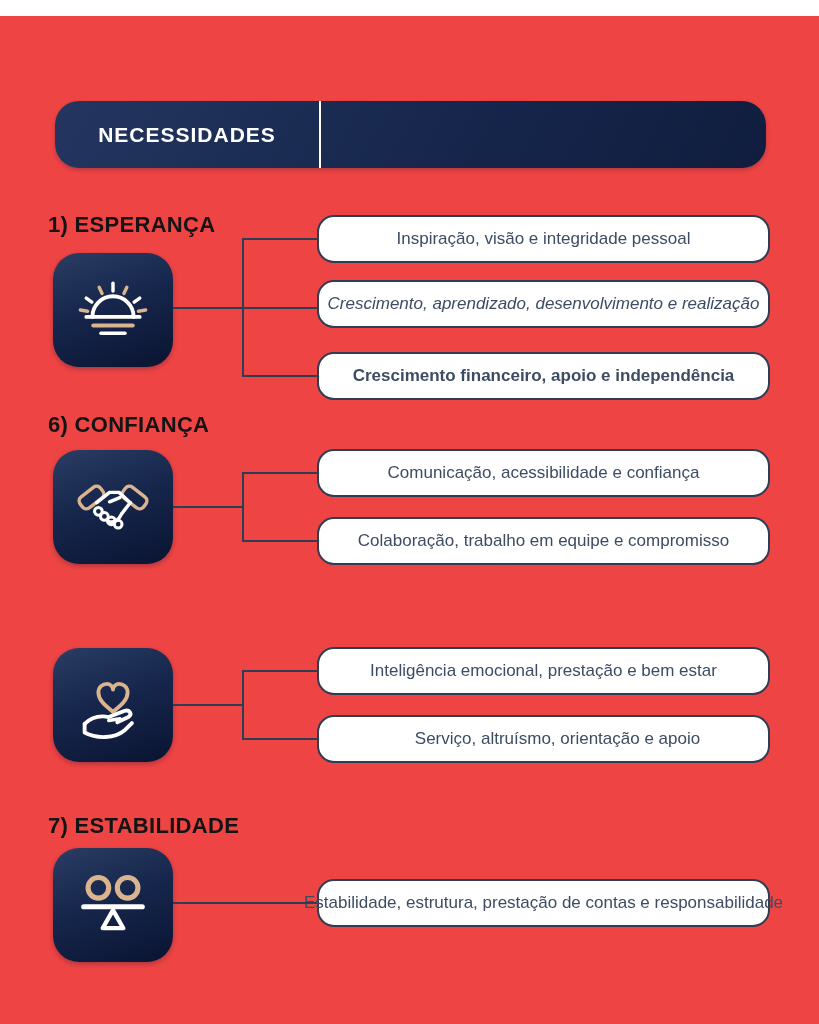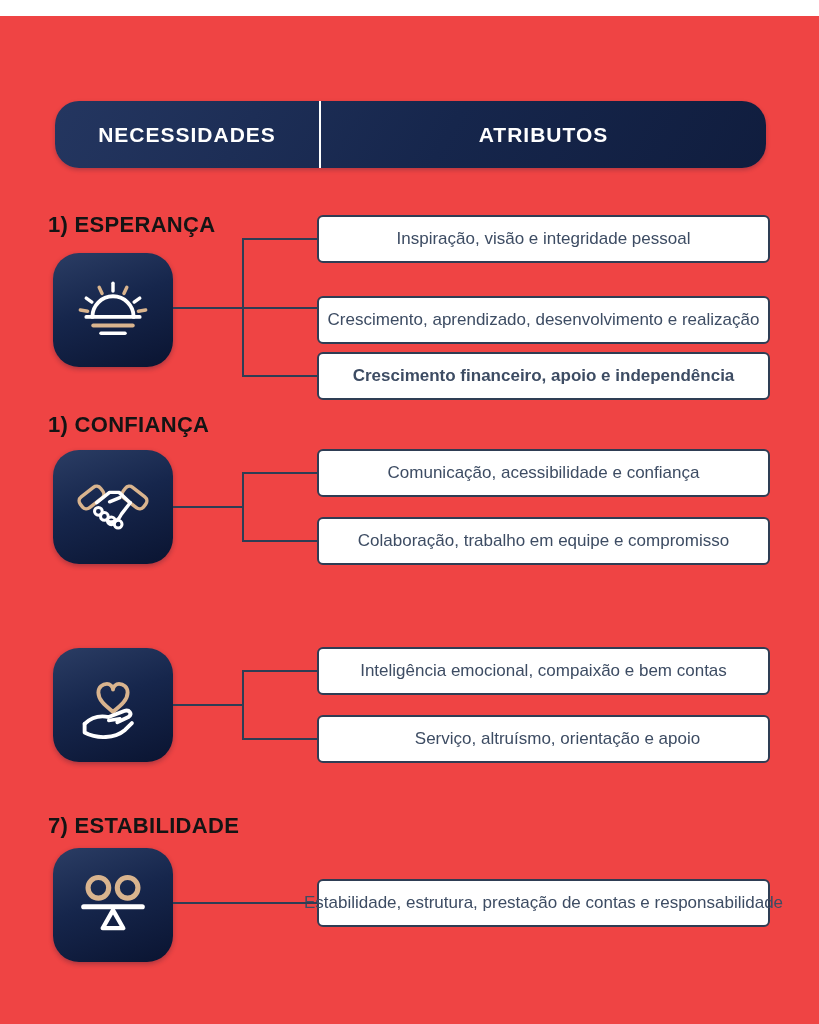--- a/index.html
+++ b/index.html
@@ -38,39 +38,38 @@
     border-radius:26px;
     background:linear-gradient(160deg,#2b3d64 0%,#16264c 45%,#0a1431 100%);
     display:flex;align-items:center;justify-content:center;
     box-shadow:0 2px 5px rgba(10,20,50,.3);
   }
   .tile svg{width:86px;height:86px;display:block;}
   
   .abox{
     position:absolute;left:317px;width:453px;height:48px;
     background:#ffffff;
-    border:2px solid #2e3d54;border-radius:6px;
+    border:2px solid #2e3d54;border-radius:17px;
     display:flex;align-items:center;justify-content:center;
     box-sizing:border-box;
     font-size:17px;color:#3d4c63;text-align:center;
     white-space:nowrap;
   }
   
   .hline{position:absolute;height:2px;background:#2e3d54;}
   .vline{position:absolute;width:2px;background:#2e3d54;}
 </style>
 </head>
 <body>
 
 <div id="canvas">
 
   <div class="hdr">
     <div class="hdr-cell left">NECESSIDADES</div>
     <div class="hdr-divider"></div>
-    <div class="hdr-cell right">ATRIBUTOS</div>
   </div>
 
 <div class="sec-head" style="top: 196px;">1) ESPERANÇA</div>
     <div class="tile" style="top: 237px;">
       <span>
         <svg viewBox="0 0 100 100" fill="none" stroke-linecap="round" stroke-linejoin="round">
           <path d="M26 58 A24 24 0 0 1 74 58" stroke="#ffffff" stroke-width="4.5"></path>
           <path d="M19 58 L81 58" stroke="#ffffff" stroke-width="4.5"></path>
           <path d="M27 68 L73 68" stroke="#d9b48e" stroke-width="4.5"></path>
           <path d="M36 77 L64 77" stroke="#ffffff" stroke-width="4"></path>
@@ -78,28 +77,28 @@
           <path d="M74.6 40.8 L81.1 36.2" stroke="#ffffff" stroke-width="4"></path>
           <path d="M25.4 40.8 L18.9 36.2" stroke="#ffffff" stroke-width="4"></path>
           <path d="M62.7 30.8 L66.1 23.6" stroke="#d9b48e" stroke-width="4"></path>
           <path d="M37.3 30.8 L33.9 23.6" stroke="#d9b48e" stroke-width="4"></path>
           <path d="M79.5 51.5 L88 50" stroke="#d9b48e" stroke-width="4"></path>
           <path d="M20.5 51.5 L12 50" stroke="#d9b48e" stroke-width="4"></path>
         </svg>
       </span>
     </div>
     <div class="abox" style="top: 199px;">Inspiração, visão e integridade pessoal</div>
-    <div class="abox" style="top: 280px;">Crescimento, aprendizado, desenvolvimento e realização</div>
+    <div class="abox" style="top: 264px; font-style: italic;">Crescimento, aprendizado, desenvolvimento e realização</div>
     <div class="abox" style="top: 336px; font-weight: bold;">Crescimento financeiro, apoio e independência</div>
     <div class="hline" style="left: 173px; top: 291px; width: 70px;"></div>
     <div class="vline" style="left: 242px; top: 222px; height: 139px;"></div>
     <div class="hline" style="left: 243px; top: 222px; width: 74px;"></div>
     <div class="hline" style="left: 243px; top: 291px; width: 74px;"></div>
     <div class="hline" style="left: 243px; top: 359px; width: 74px;"></div>
-    <div class="sec-head" style="top: 396px;">1) CONFIANÇA</div>
+    <div class="sec-head" style="top: 396px;">6) CONFIANÇA</div>
     <div class="tile" style="top: 434px;">
       <span>
         <svg viewBox="0 0 100 100" fill="none" stroke-linecap="round" stroke-linejoin="round">
           <rect x="10" y="31" width="30" height="16" rx="6" stroke="#d9b48e" stroke-width="4" transform="rotate(-38 25 39)"></rect>
           <rect x="60" y="31" width="30" height="16" rx="6" stroke="#d9b48e" stroke-width="4" transform="rotate(38 75 39)"></rect>
           <path d="M31 45 L46 33 L57 33 L70 45" stroke="#ffffff" stroke-width="4"></path>
           <path d="M70 45 L60 58 C57 65 51 69 45 67" stroke="#ffffff" stroke-width="4"></path>
           <path d="M46 44 L58 39" stroke="#ffffff" stroke-width="4"></path>
           <circle cx="33" cy="55" r="4.5" stroke="#ffffff" stroke-width="3.5"></circle>
           <circle cx="40" cy="61" r="4.5" stroke="#ffffff" stroke-width="3.5"></circle>
@@ -117,21 +116,21 @@
     <div class="tile" style="top: 632px;">
       <span>
         <svg viewBox="0 0 100 100" fill="none" stroke-linecap="round" stroke-linejoin="round">
           <path d="M50 58 C40 50 33 44 33 35.5 C33 29 38 25.5 43 25.5 C46.5 25.5 50 28.5 50 32 C50 28.5 53.5 25.5 57 25.5 C62 25.5 67 29 67 35.5 C67 44 60 50 50 58 Z" stroke="#d9b48e" stroke-width="4.5"></path>
           <path d="M17 72 C25 64 35 62 45 64 L63 57 C69 55 73 60 68 64 L55 70" stroke="#ffffff" stroke-width="4.5"></path>
           <path d="M45 68 L58 66" stroke="#ffffff" stroke-width="4"></path>
           <path d="M17 72 L17 82 C32 90 52 89 64 79 L72 71" stroke="#ffffff" stroke-width="4.5"></path>
         </svg>
       </span>
     </div>
-    <div class="abox" style="top: 631px;">Inteligência emocional, compaixão e bem contas</div>
+    <div class="abox" style="top: 631px;">Inteligência emocional, prestação e bem estar</div>
     <div class="abox" style="top: 699px; padding-left: 28px;">Serviço, altruísmo, orientação e apoio</div>
     <div class="hline" style="left: 173px; top: 688px; width: 70px;"></div>
     <div class="vline" style="left: 242px; top: 654px; height: 70px;"></div>
     <div class="hline" style="left: 243px; top: 654px; width: 74px;"></div>
     <div class="hline" style="left: 243px; top: 722px; width: 74px;"></div>
     <div class="sec-head" style="top: 797px;">7) ESTABILIDADE</div>
     <div class="tile" style="top: 832px;">
       <span>
         <svg viewBox="0 0 100 100" fill="none" stroke-linecap="round" stroke-linejoin="round">
           <circle cx="33" cy="30" r="12" stroke="#d9b48e" stroke-width="6"></circle>

